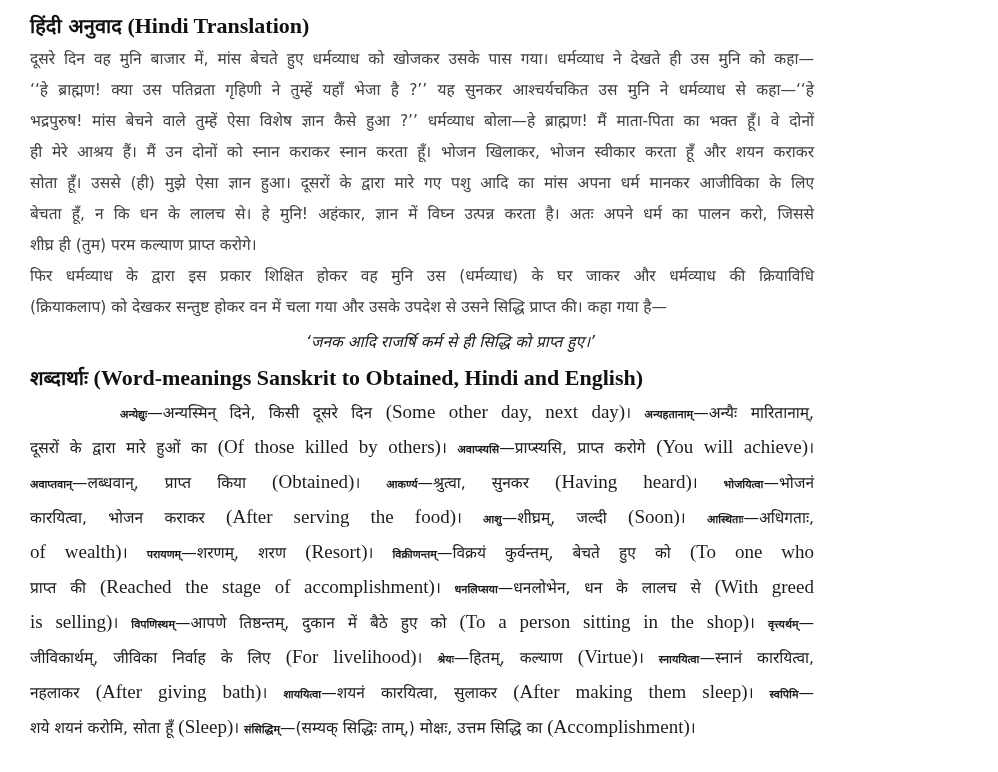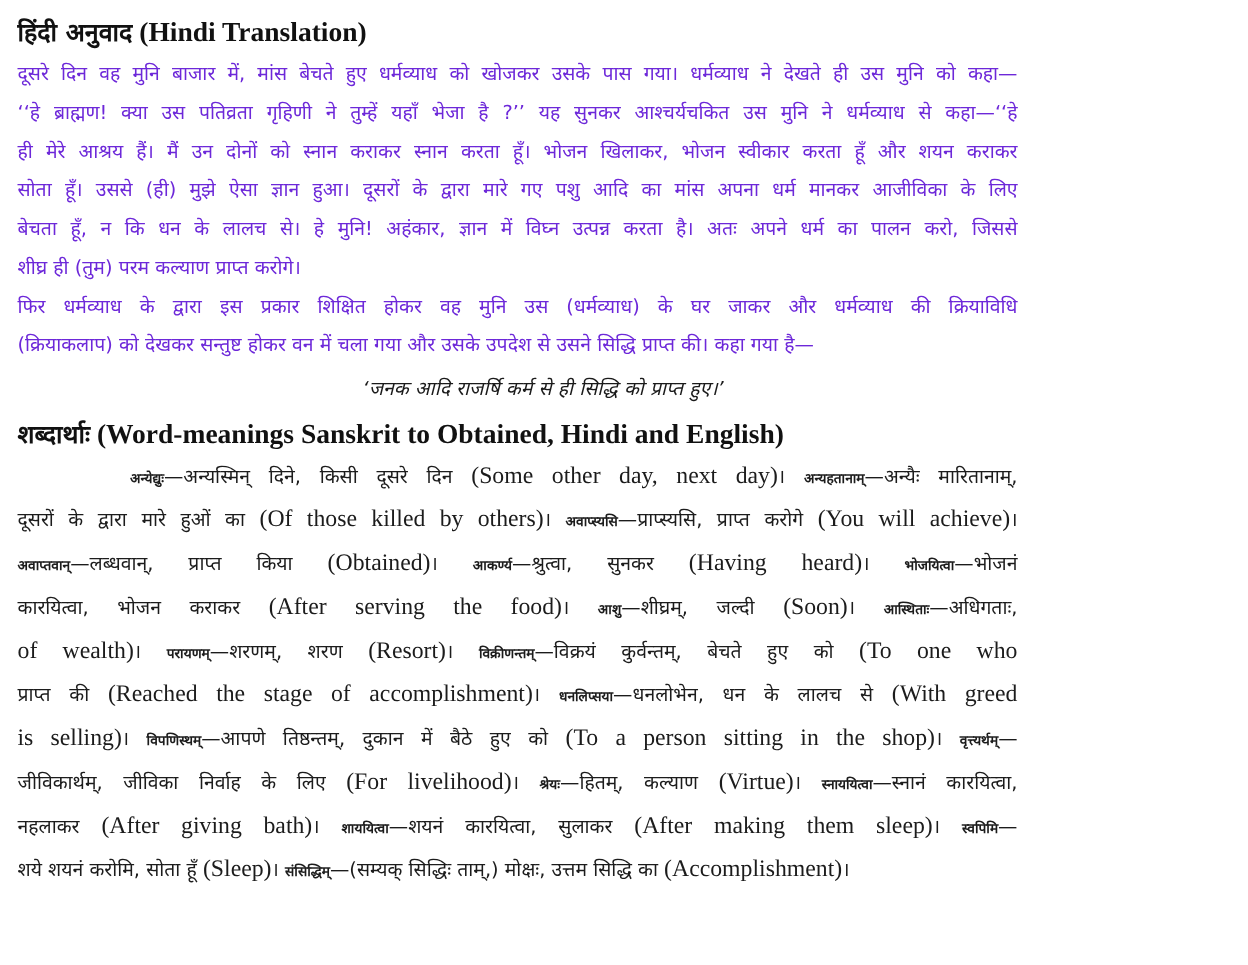--- a/index.html
+++ b/index.html
@@ -1,30 +1,30 @@
 <!DOCTYPE html>
 <html><head>
 <meta charset="utf-8">
 <style>
   html, body { margin: 0; padding: 0; }
   body {
     width: 998px; height: 772px; overflow: hidden;
     background: #ffffff; color: #1a1a1a;
     font-family: "Liberation Serif", "DejaVu Serif", serif;
   }
-  .page { position: relative; width: 826px; height: 772px; padding: 8px 12px 0 14px; box-sizing: border-box; }
+  .page { position: relative; width: 826px; height: 772px; padding: 8px 12px 0 30px; box-sizing: border-box; }
   .heading {
     font-family: "Liberation Serif", "DejaVu Serif", serif;
     font-weight: bold; font-size: 22px; line-height: 28px; margin: 4px 0 4px 0;
     color: #111;
   }
   .heading .hi { font-family: "DejaVu Sans", sans-serif; font-weight: bold; font-size: 20px; }
   .para {
     font-family: "DejaVu Sans", sans-serif; font-size: 15.5px; line-height: 31px;
-    text-align: justify; margin: 0; color: #6d28d9;
+    text-align: justify; margin: 0; color: #404040;
   }
   .line { display: block; white-space: nowrap; text-align-last: justify; text-align: justify; }
   .line.last { text-align-last: left; }
   .quote {
     font-family: "DejaVu Sans", sans-serif; font-style: italic; font-size: 15.5px;
     line-height: 31px; padding-left: 272px; margin: 4px;
   }
   .wm-section { margin-top: 6px; }
   .wm-text {
     font-family: "Liberation Serif", "DejaVu Serif", serif; font-size: 19px; line-height: 31px;
@@ -47,20 +47,21 @@
   <div class="watermark"></div>
 
   <section>
     <h2 class="heading">
       <span class="hi">हिंदी अनुवाद</span>
       <span>(Hindi Translation)</span>
     </h2>
     <div class="para">
       <span class="line">दूसरे दिन वह मुनि बाजार में, मांस बेचते हुए धर्मव्याध को खोजकर उसके पास गया। धर्मव्याध ने देखते ही उस मुनि को कहा—</span>
       <span class="line">‘‘हे ब्राह्मण! क्या उस पतिव्रता गृहिणी ने तुम्हें यहाँ भेजा है ?’’ यह सुनकर आश्चर्यचकित उस मुनि ने धर्मव्याध से कहा—‘‘हे</span>
+      <span class="line">भद्रपुरुष! मांस बेचने वाले तुम्हें ऐसा विशेष ज्ञान कैसे हुआ ?’’ धर्मव्याध बोला—हे ब्राह्मण! मैं माता-पिता का भक्त हूँ। वे दोनों</span>
       <span class="line">ही मेरे आश्रय हैं। मैं उन दोनों को स्नान कराकर स्नान करता हूँ। भोजन खिलाकर, भोजन स्वीकार करता हूँ और शयन कराकर</span>
       <span class="line">सोता हूँ। उससे (ही) मुझे ऐसा ज्ञान हुआ। दूसरों के द्वारा मारे गए पशु आदि का मांस अपना धर्म मानकर आजीविका के लिए</span>
       <span class="line">बेचता हूँ, न कि धन के लालच से। हे मुनि! अहंकार, ज्ञान में विघ्न उत्पन्न करता है। अतः अपने धर्म का पालन करो, जिससे</span>
       <span class="line last">शीघ्र ही (तुम) परम कल्याण प्राप्त करोगे।</span>
       <span class="line">फिर धर्मव्याध के द्वारा इस प्रकार शिक्षित होकर वह मुनि उस (धर्मव्याध) के घर जाकर और धर्मव्याध की क्रियाविधि</span>
       <span class="line last">(क्रियाकलाप) को देखकर सन्तुष्ट होकर वन में चला गया और उसके उपदेश से उसने सिद्धि प्राप्त की। कहा गया है—</span>
     </div>
     <p class="quote">‘जनक आदि राजर्षि कर्म से ही सिद्धि को प्राप्त हुए।’</p>
   </section>
 

